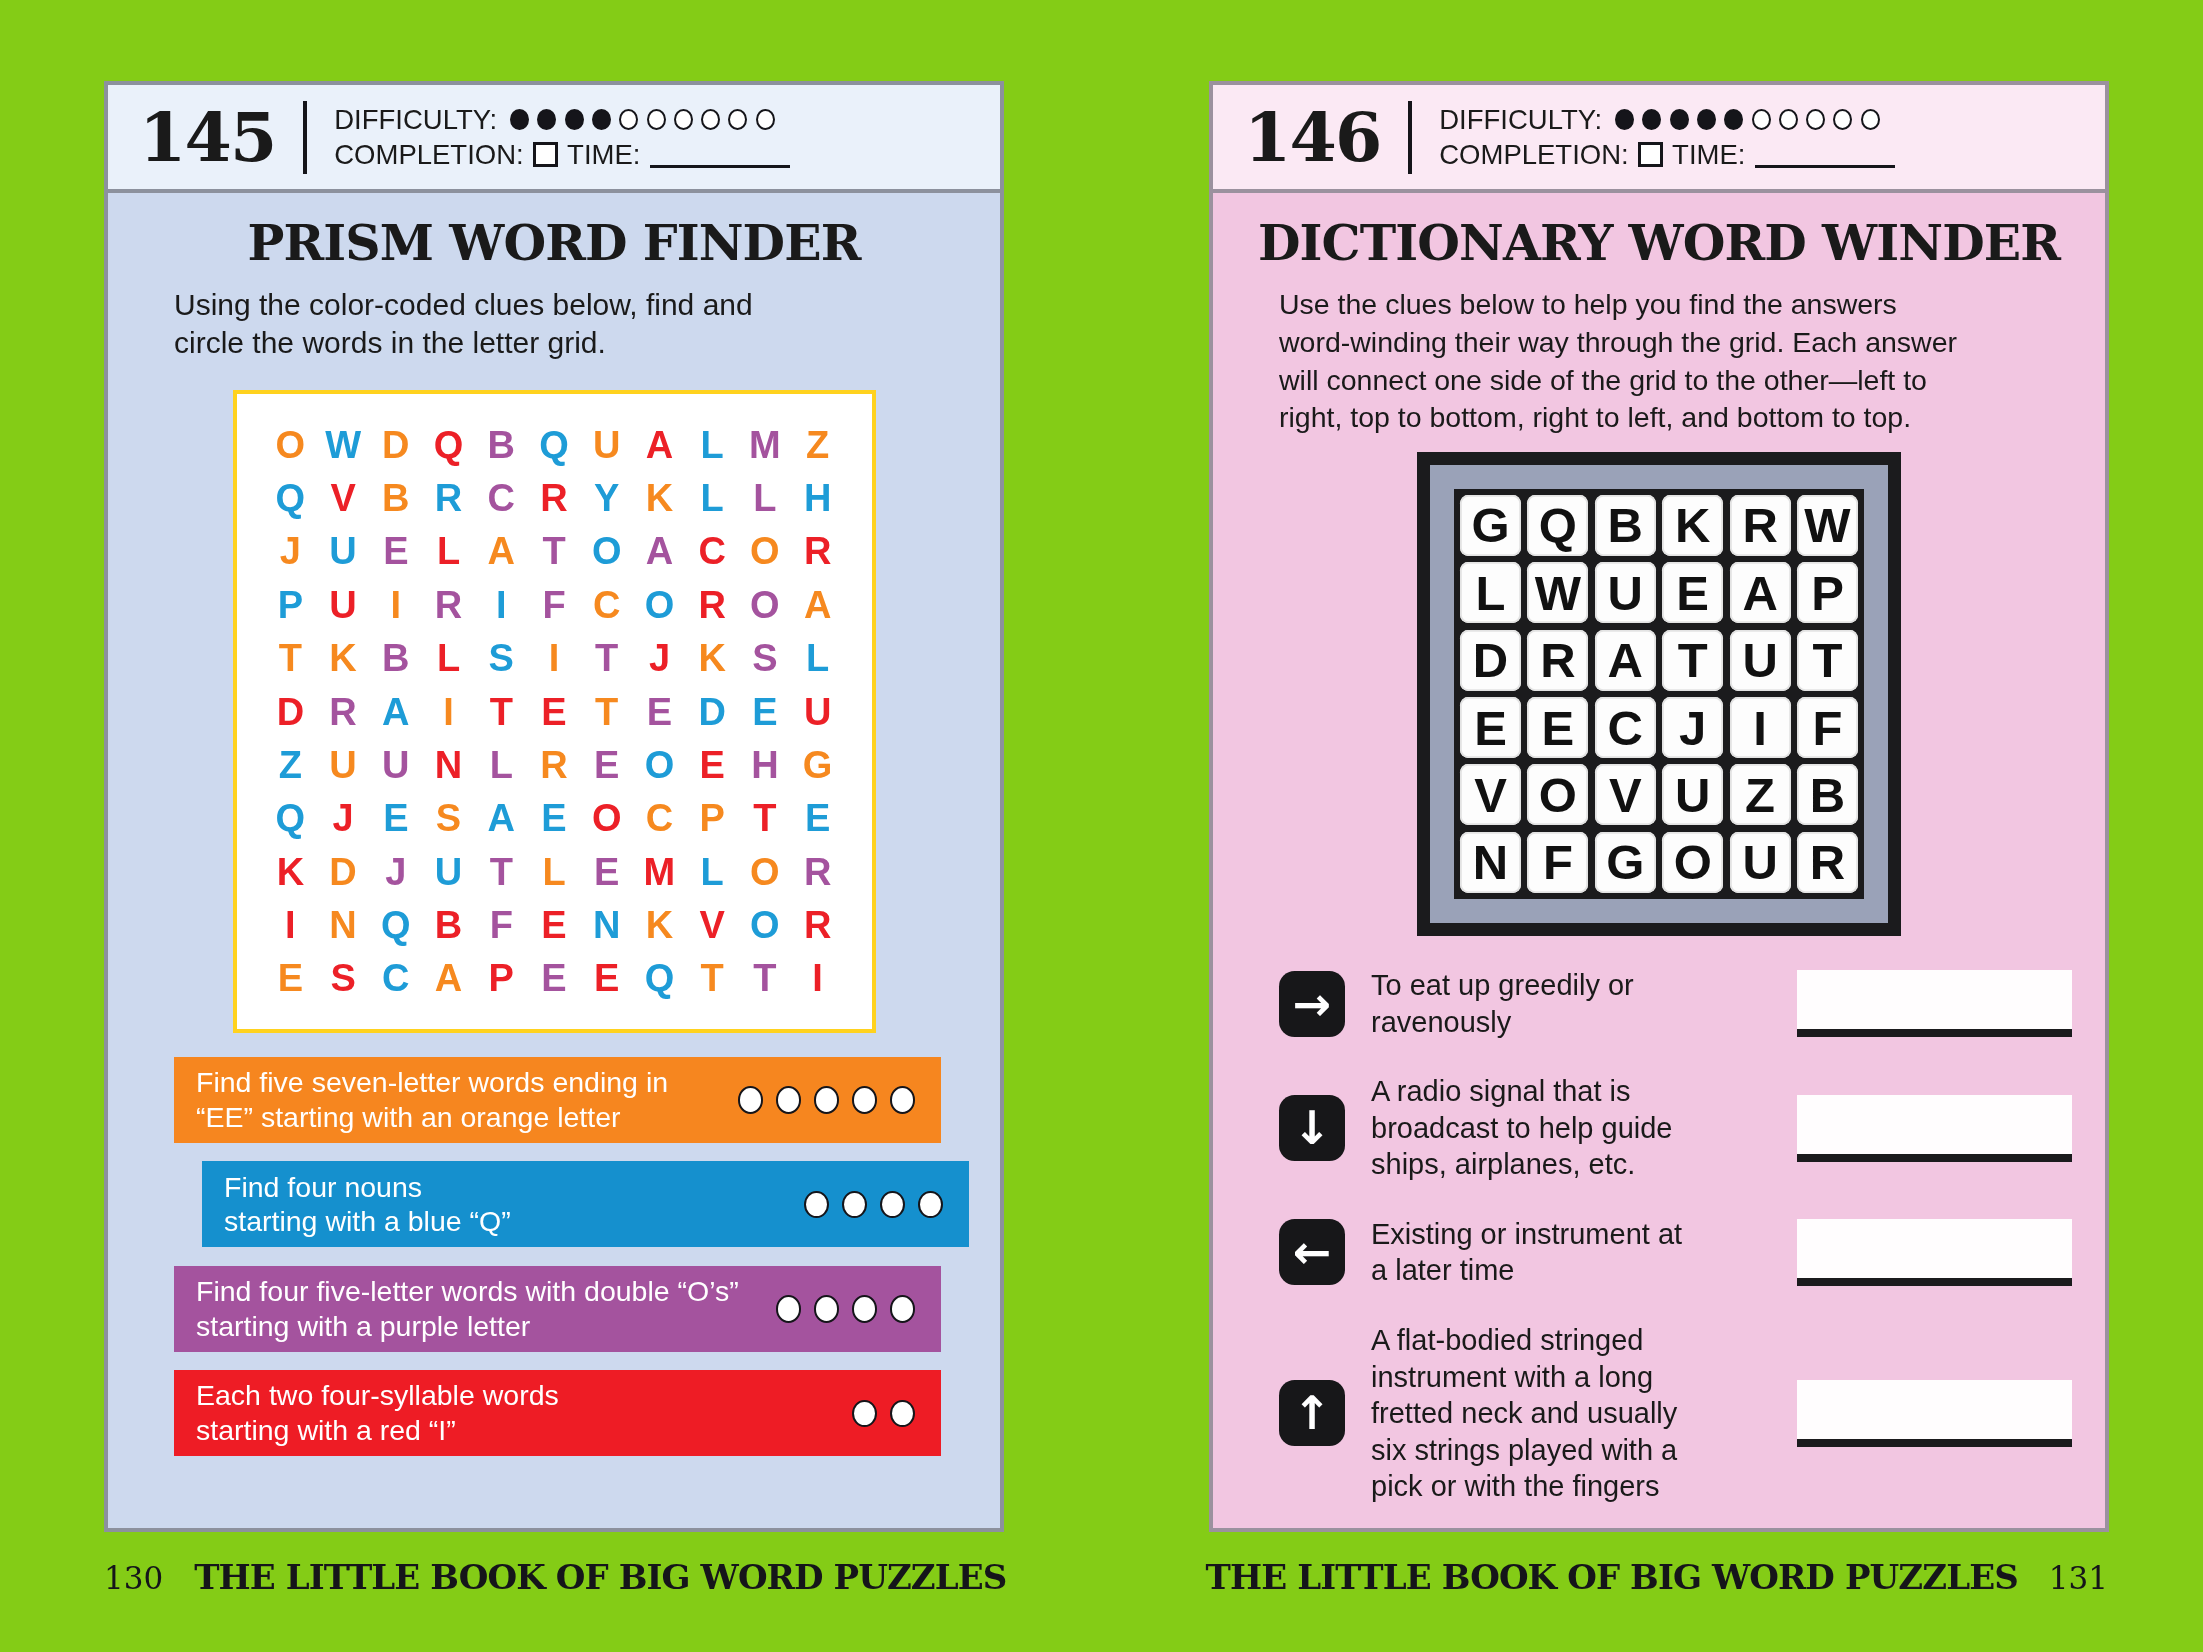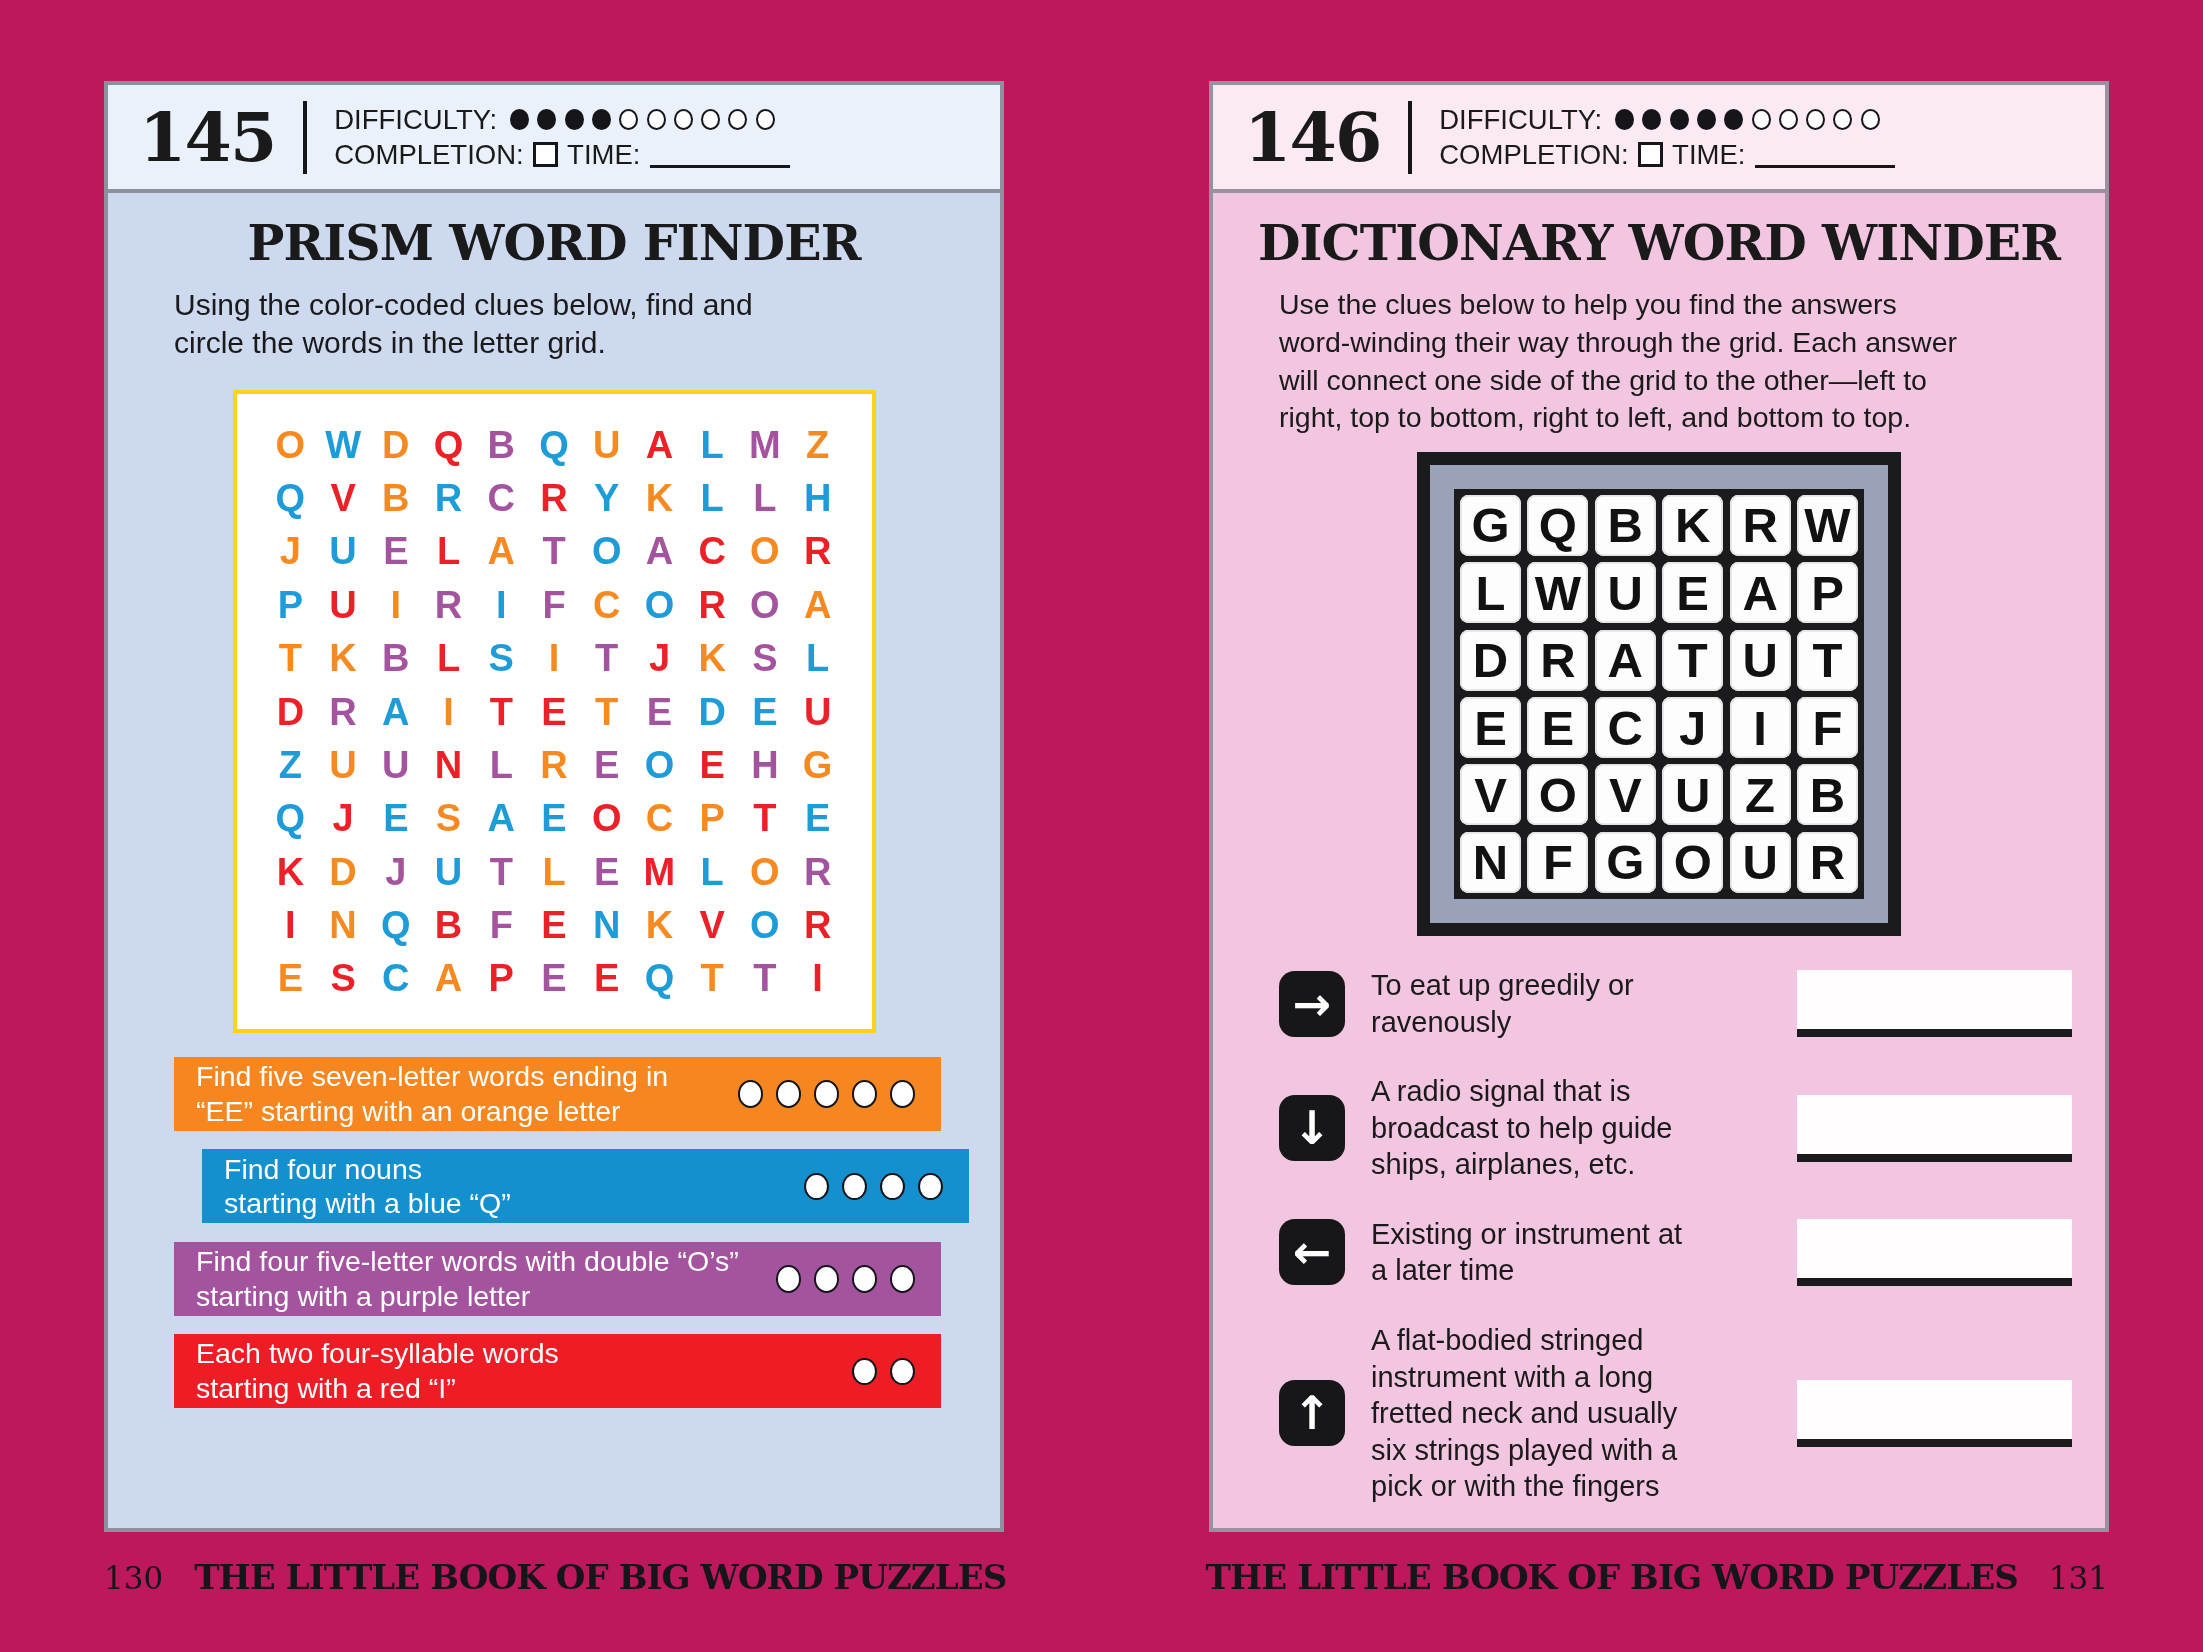--- a/index.html
+++ b/index.html
@@ -1,16 +1,16 @@
 <!DOCTYPE html>
 <html style="font-size:14.7px"><head>
 <meta charset="utf-8">
 <style>
   html,body{margin:0;padding:0;background:#ffffff;}
-  .canvas{position:relative;width:2204px;height:1653px;background:#be185d;overflow:hidden;
+  .canvas{position:relative;width:2204px;height:1653px;background:#84cc16;overflow:hidden;
           font-family:"Liberation Sans", sans-serif;color:#1a1a1a;}
 
   
   .panel{position:absolute;top:81px;width:900px;height:1451px;box-sizing:border-box;border:4.6px solid #8c919d;}
   .panel.left{left:104px;background:#cdd9ee;}
   .panel.right{left:1209px;background:#f2c6e1;border-color:#9b919e;}
   .panel-header{height:108px;box-sizing:border-box;display:flex;align-items:center;
                 border-bottom:4.6px solid #8c919d;padding:0 31px;}
   .panel.left  .panel-header{background:#eaf1fa;}
   .panel.right .panel-header{background:#fbe9f4;border-color:#9b919e;}
@@ -33,21 +33,21 @@
 
   
   .prism-box{width:643px;height:643px;box-sizing:border-box;margin:27.5px auto 0;
              background:#ffffff;border:4.6px solid #ffd21e;
              display:grid;grid-template-columns:repeat(11,1fr);
              align-items:center;justify-items:center;padding:24px 27.5px;}
   .pletter{font-weight:bold;font-size:38px;line-height:1;}
 
   
   .clue-bars{margin:24px 0 0 66px;}
-  .clue-bar{width:767px;height:74px;box-sizing:border-box;margin-bottom:18.4px;
+  .clue-bar{width:767px;height:86px;box-sizing:border-box;margin-bottom:18.4px;
             display:flex;align-items:center;padding:0 22px;color:#ffffff;}
   .clue-text{flex:1;font-size:28.5px;line-height:1.22;}
   .clue-text span{display:block;}
   .clue-circles{display:flex;gap:13px;align-items:center;padding-right:3.7px;}
   .circle{width:25px;height:27.5px;border-radius:50%;background:#fff;border:2.8px solid #15151a;box-sizing:border-box;}
 
   
   .winder-wrap{width:fit-content;margin:14.7px auto 0;border:13px solid #1b1b1d;background:#9aa2b8;padding:24px;}
   .winder-grid{background:#1b1b1d;padding:6.4px;display:grid;grid-template-columns:repeat(6,61px);grid-auto-rows:61px;gap:6.4px;}
   .tile{background:#fdfdfd;border-radius:8.3px;display:flex;align-items:center;justify-content:center;

